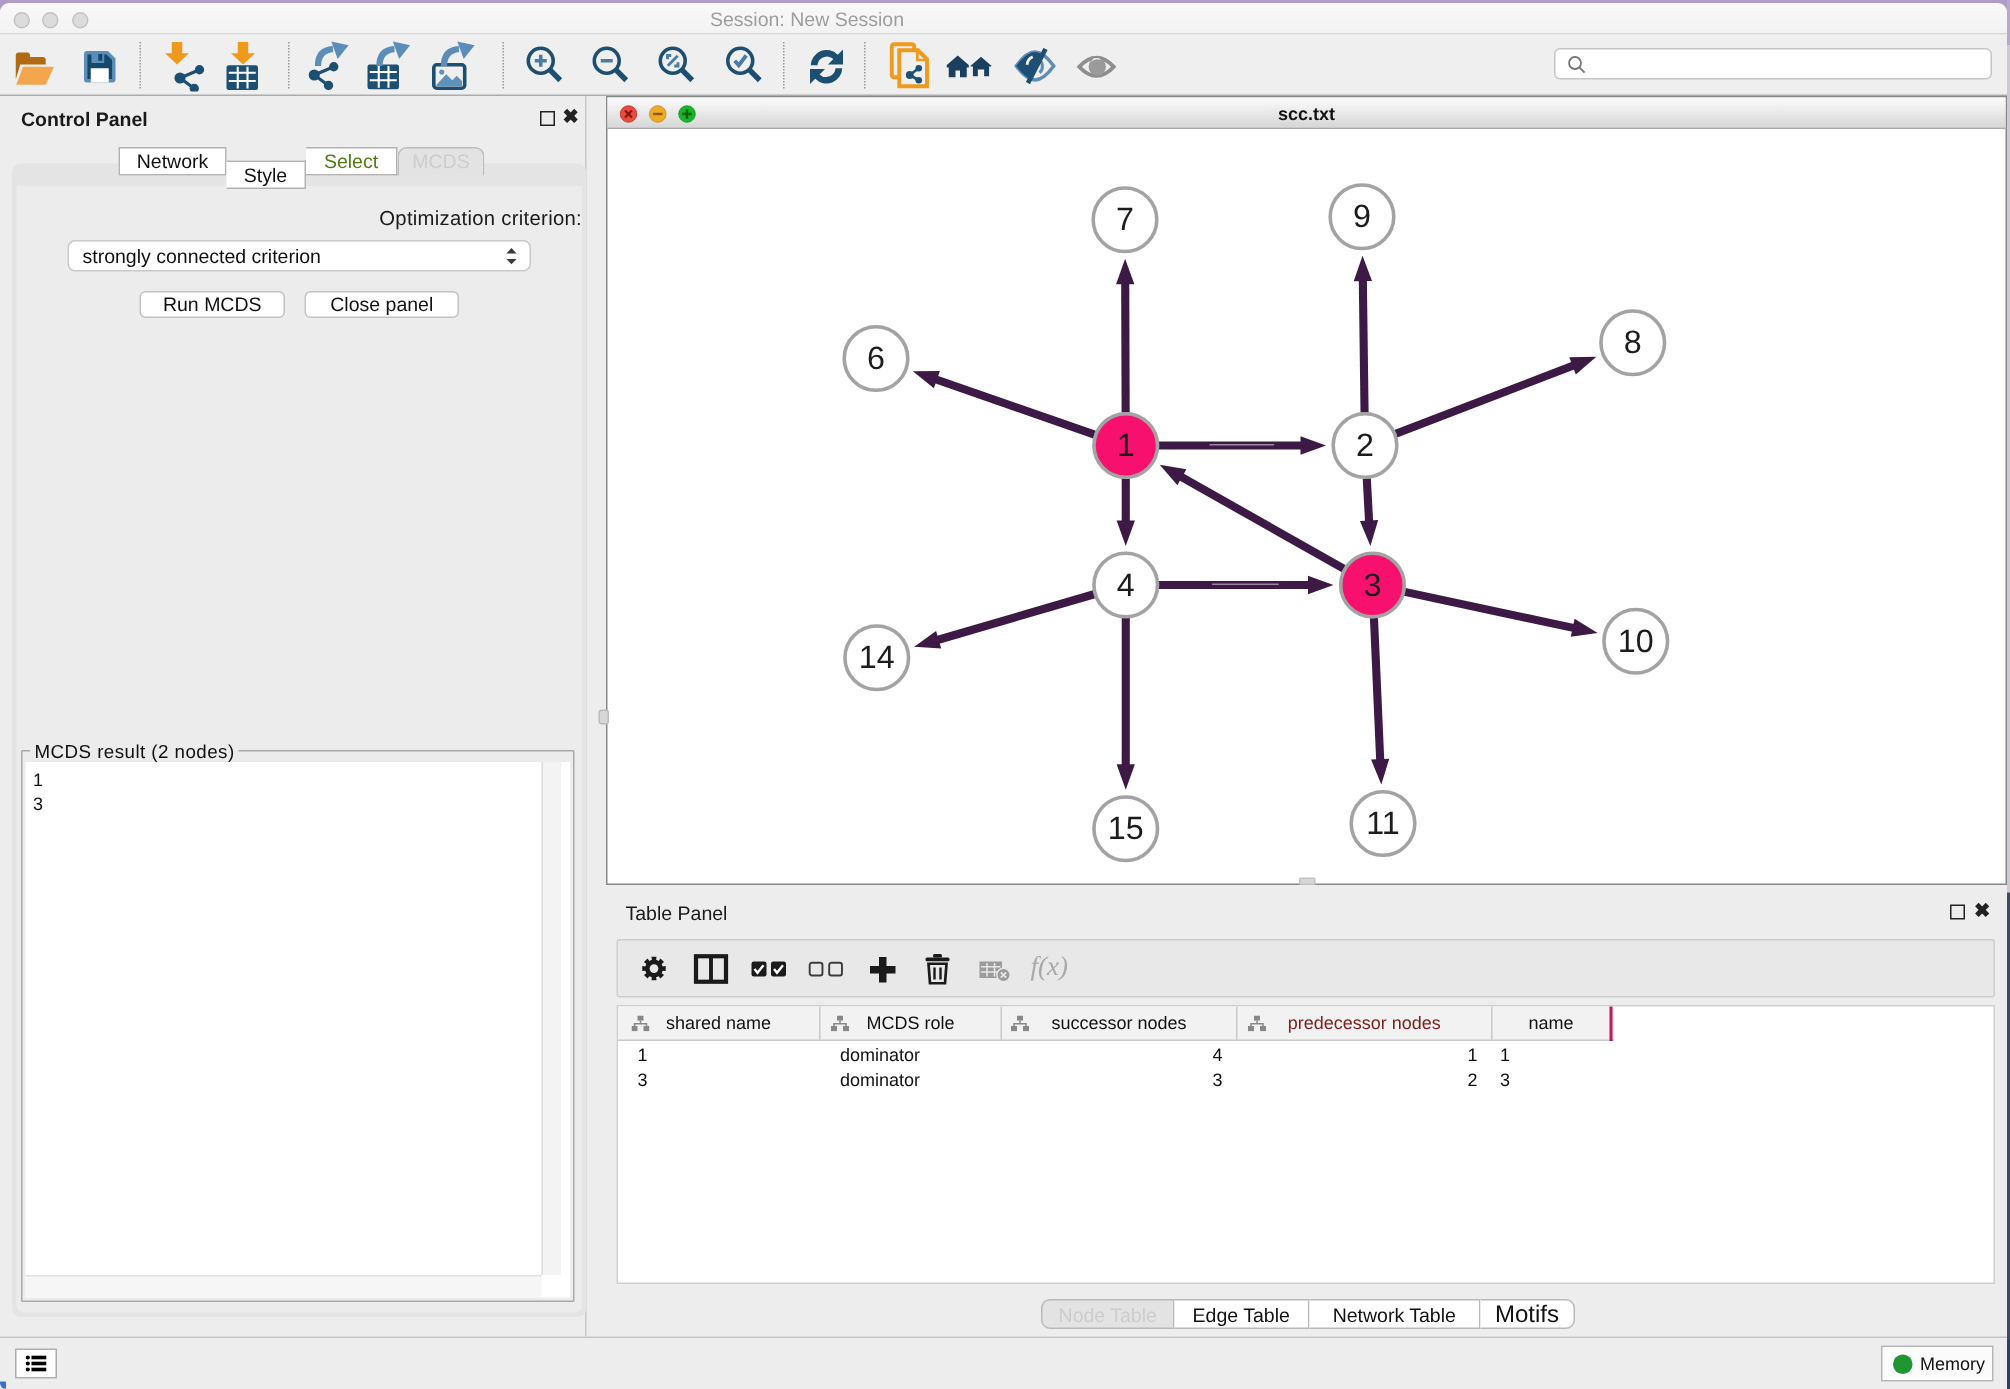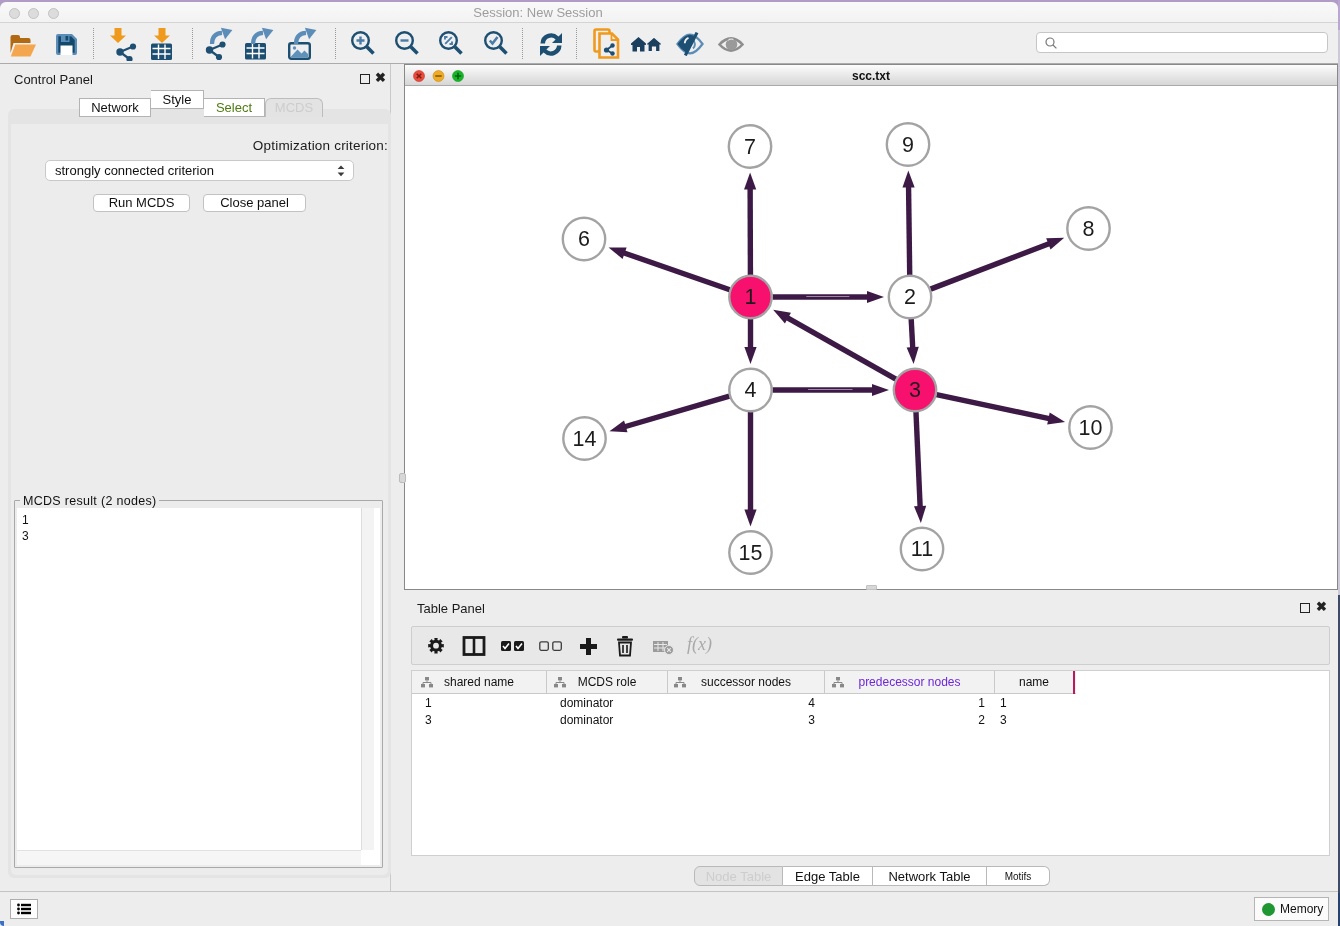--- a/index.html
+++ b/index.html
@@ -131,29 +131,29 @@
   </div>
 
 <div class="abs" style="left:1036px;top:32px;width:292px;height:21px;background:#fff;border:1px solid #c6c6c6;border-radius:4px;">
   <svg width="14" height="14" style="position:absolute;left:7px;top:3px;" viewBox="0 0 14 14">
       <circle cx="6" cy="6" r="4" fill="none" stroke="#777" stroke-width="1.2"></circle>
       <line x1="9" y1="9" x2="12.4" y2="12.4" stroke="#777" stroke-width="1.2"></line>
     </svg>
 </div>
 
 <div class="abs" style="left:0;top:64px;width:391px;height:827px;background:#ededed;border-right:1px solid #c9c9c9;"></div>
-<div class="abs" style="left:14px;top:72px;font-size:13px;color:#1a1a1a;">Control Panel</div>
+<div class="abs" style="left:14px;top:72px;font-size:13px;color:#1a1a1a;font-weight:bold;">Control Panel</div>
 <div class="abs" style="left:360px;top:74px;width:10px;height:10px;border:1.5px solid #222;"></div>
 <div class="abs" style="left:375px;top:70px;font-size:13px;font-weight:bold;color:#222;">✖</div>
 
 <div class="abs" style="left:8px;top:109px;width:383px;height:769px;background:#e4e4e4;border-radius:6px;"></div>
 <div class="abs" style="left:11px;top:124px;width:377px;height:751px;background:#ececec;border-radius:0 0 5px 5px;"></div>
 
 <div class="abs" style="left:79px;top:98px;width:72px;height:19px;background:#fff;border:1px solid #b3b3b3;font-size:13px;color:#111;text-align:center;line-height:18px;">Network</div>
-<div class="abs" style="left:151px;top:90px;width:53px;height:19px;background:#fff;border:1px solid #b3b3b3;border-left:none;font-size:13px;color:#111;text-align:center;line-height:18px;">Style</div>
+<div class="abs" style="left:151px;top:107px;width:53px;height:19px;background:#fff;border:1px solid #b3b3b3;border-left:none;font-size:13px;color:#111;text-align:center;line-height:18px;">Style</div>
 <div class="abs" style="left:204px;top:98px;width:61px;height:19px;background:#fff;border:1px solid #b3b3b3;border-left:none;font-size:13px;color:#4d7c0f;text-align:center;line-height:18px;">Select</div>
 <div class="abs" style="left:265px;top:98px;width:58px;height:19px;background:#e3e3e3;border:1px solid #bdbdbd;border-bottom:none;border-radius:6px 6px 0 0;font-size:13px;color:#cdcdcd;text-align:center;line-height:18px;">MCDS</div>
 
 <div class="abs" style="left:11px;top:138px;width:377px;text-align:right;font-size:13.5px;letter-spacing:0.2px;color:#1a1a1a;">Optimization criterion:</div>
 <div class="abs" style="left:45px;top:160px;width:309px;height:21px;background:#fff;border:1px solid #c9c9c9;border-radius:5px;">
   <div style="position:absolute;left:9px;top:2px;font-size:13px;color:#111;">strongly connected criterion</div>
   <svg width="10" height="14" viewBox="0 0 10 14" style="position:absolute;right:7px;top:3px;">
       <path d="M1.6 5 L5 1.4 L8.4 5 Z" fill="#3b3b3b"></path>
       <path d="M1.6 8.6 L5 12.2 L8.4 8.6 Z" fill="#3b3b3b"></path>
     </svg>
@@ -309,21 +309,21 @@
       </svg>
       <div style="position:absolute;left:0;top:4px;width:100%;text-align:center;font-size:12px;color:#111;">successor nodes</div>
     </div>
     <div style="position:absolute;left:413px;top:0;width:170px;height:23px;border-right:1px solid #c9c9c9;">
       <svg width="12" height="11" viewBox="0 0 12 11" style="position:absolute;left:7px;top:6px;">
         <rect x="4" y="0" width="4" height="3.4" fill="#888"></rect>
         <rect x="0" y="7" width="4" height="3.4" fill="#888"></rect>
         <rect x="8" y="7" width="4" height="3.4" fill="#888"></rect>
         <path d="M6 3.4 V5.5 M2 7 V5.5 H10 V7" stroke="#888" fill="none" stroke-width="1"></path>
       </svg>
-      <div style="position:absolute;left:0;top:4px;width:100%;text-align:center;font-size:12px;color:#6d28d9;">predecessor nodes</div>
+      <div style="position:absolute;left:0;top:4px;width:100%;text-align:center;font-size:12px;color:#7f1d1d;">predecessor nodes</div>
     </div>
     <div style="position:absolute;left:583px;top:0;width:80px;height:23px;border-right:2px solid #be185d;">
       <div style="position:absolute;left:0;top:4px;width:100%;text-align:center;font-size:12px;color:#111;">name</div>
     </div>
   </div>
 <div class="abs" id="trows" style="left:412px;top:695px;width:917px;height:34px;font-size:12px;color:#111;">
     <div style="position:absolute;left:13px;top:1px;">1</div>
     <div style="position:absolute;left:148px;top:1px;">dominator</div>
     <div style="position:absolute;left:256px;top:1px;width:147px;text-align:right;">4</div>
     <div style="position:absolute;left:413px;top:1px;width:160px;text-align:right;">1</div>
@@ -331,21 +331,21 @@
     <div style="position:absolute;left:13px;top:17.5px;">3</div>
     <div style="position:absolute;left:148px;top:17.5px;">dominator</div>
     <div style="position:absolute;left:256px;top:17.5px;width:147px;text-align:right;">3</div>
     <div style="position:absolute;left:413px;top:17.5px;width:160px;text-align:right;">2</div>
     <div style="position:absolute;left:588px;top:17.5px;">3</div>
   </div>
 
 <div class="abs" style="left:694px;top:866px;width:89px;height:20px;background:#e3e3e3;border:1px solid #b9b9b9;border-radius:6px 0 0 6px;font-size:13px;color:#cdcdcd;text-align:center;line-height:19px;">Node Table</div>
 <div class="abs" style="left:783px;top:866px;width:90px;height:20px;background:#fff;border:1px solid #b9b9b9;border-left:none;font-size:13px;color:#111;text-align:center;line-height:19px;">Edge Table</div>
 <div class="abs" style="left:873px;top:866px;width:114px;height:20px;background:#fff;border:1px solid #b9b9b9;border-left:none;font-size:13px;color:#111;text-align:center;line-height:19px;">Network Table</div>
-<div class="abs" style="left:987px;top:866px;width:63px;height:20px;background:#fff;border:1px solid #b9b9b9;border-left:none;border-radius:0 6px 6px 0;font-size:10px;color:#111;text-align:center;line-height:19px;">Motifs</div>
+<div class="abs" style="left:987px;top:866px;width:63px;height:20px;background:#fff;border:1px solid #b9b9b9;border-left:none;border-radius:0 6px 6px 0;font-size:16px;color:#111;text-align:center;line-height:19px;">Motifs</div>
 
 <div class="abs" style="left:0;top:891px;width:1338px;height:35px;background:#ededed;border-top:1px solid #c4c4c4;"></div>
 <div class="abs" style="left:10px;top:899px;width:28px;height:20px;background:#fdfdfd;border:1px solid #aeaeae;">
   <svg width="14" height="12" viewBox="0 0 14 12" style="position:absolute;left:6px;top:3px;">
     <circle cx="1.5" cy="2" r="1.4" fill="#000"></circle>
       <rect x="4" y="0.8" width="10" height="2.4" fill="#000"></rect>
     <circle cx="1.5" cy="6" r="1.4" fill="#000"></circle>
       <rect x="4" y="4.8" width="10" height="2.4" fill="#000"></rect>
     <circle cx="1.5" cy="10" r="1.4" fill="#000"></circle>
       <rect x="4" y="8.8" width="10" height="2.4" fill="#000"></rect>

